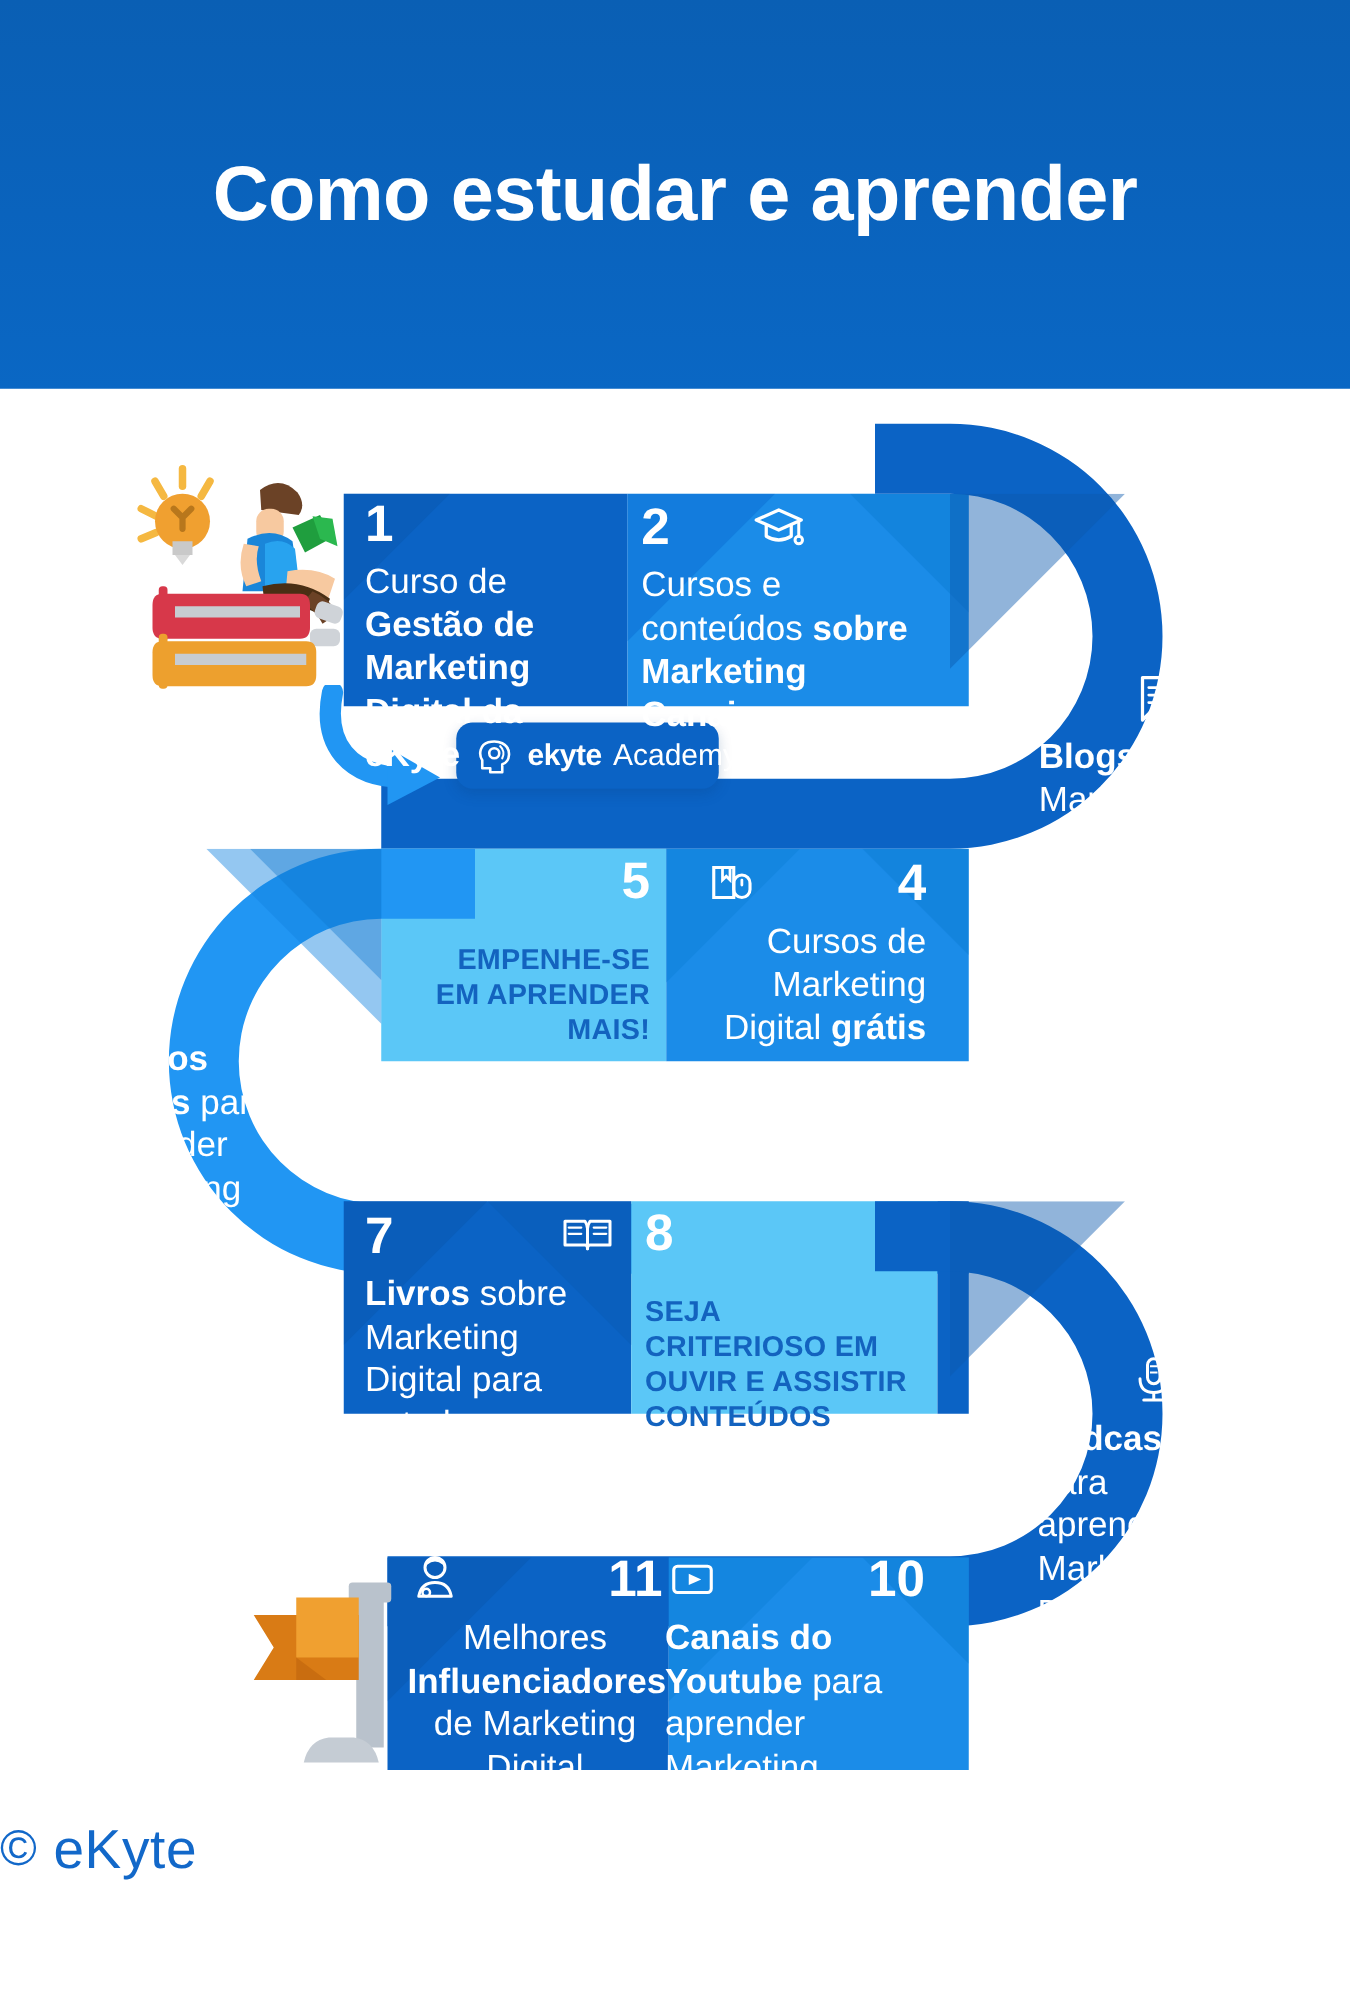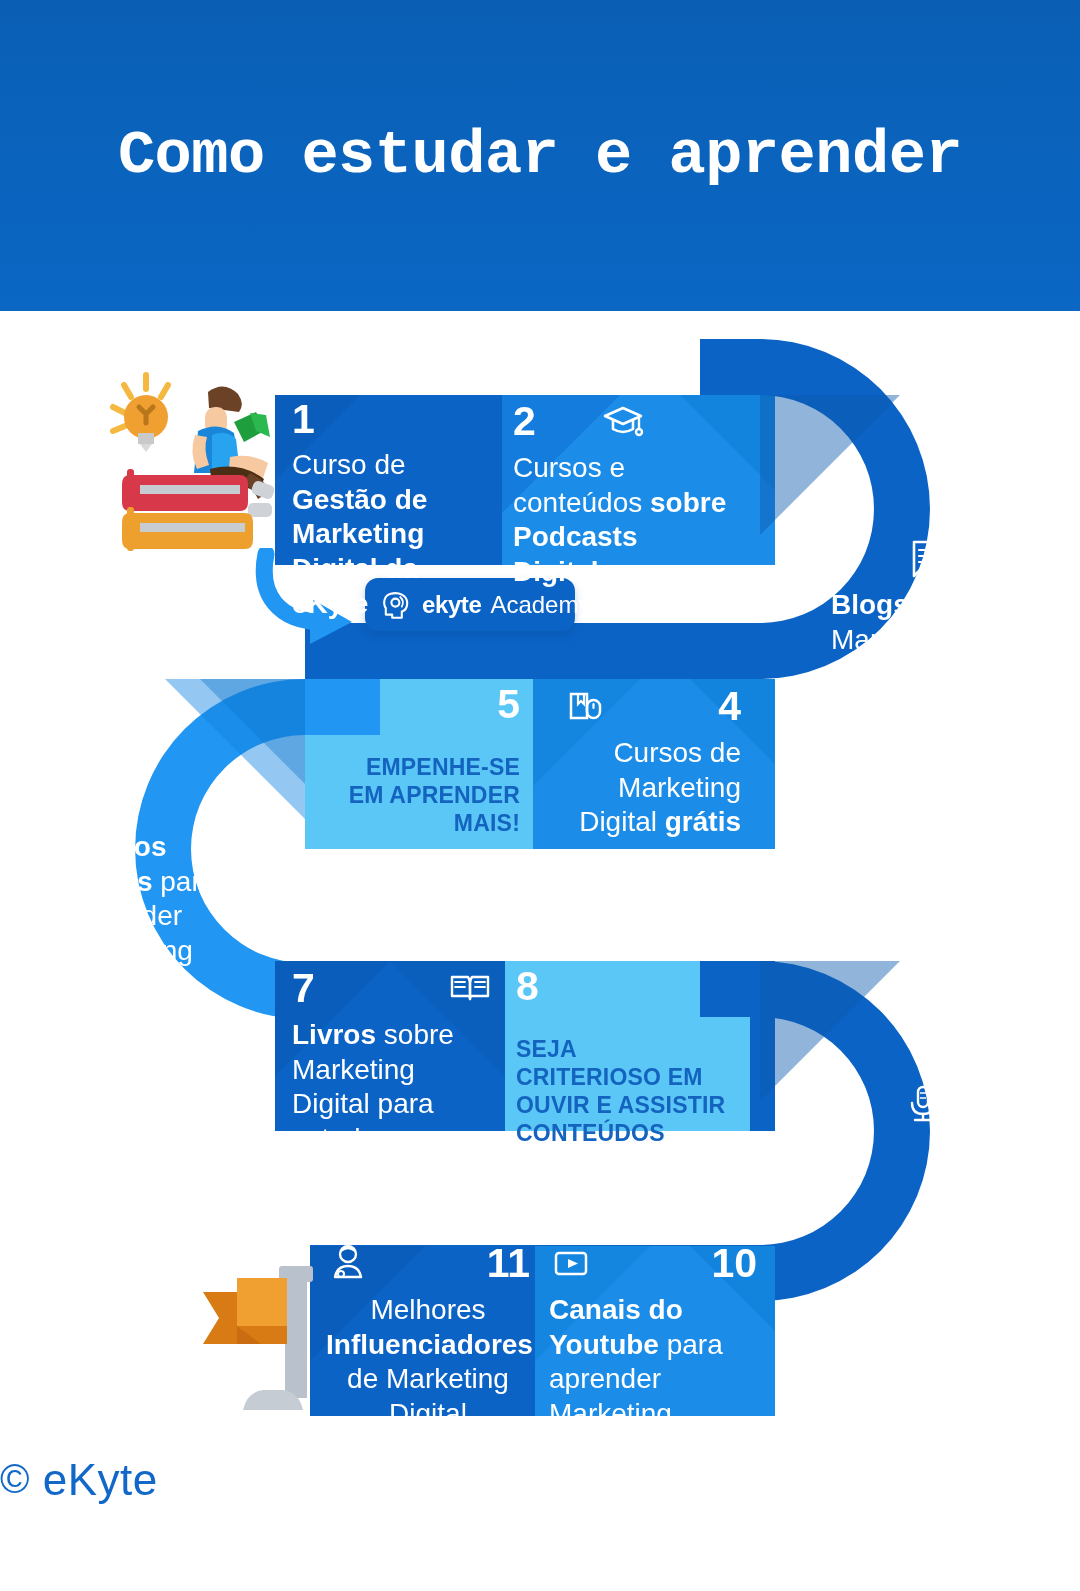--- a/index.html
+++ b/index.html
@@ -5,21 +5,21 @@
   html,body{margin:0;padding:0;}
   body{
     width:1080px;height:1591px;background:#ffffff;
     font-family:"Liberation Sans","DejaVu Sans",sans-serif;
     overflow:hidden;position:relative;
   }
   
   .header{
     position:absolute;left:0;top:0;width:1080px;height:311px;
     background:linear-gradient(180deg,#0a5fb4 0%,#0a63bd 55%,#0a67c4 100%);
-    display:flex;flex-direction:column;align-items:center;justify-content:center;font-family:Liberation Mono, monospace;
+    display:flex;flex-direction:column;align-items:center;justify-content:center;
   }
   .header .l1{
     color:#ffffff;font-size:62px;font-weight:700;letter-spacing:-0.5px;
     line-height:1.05;text-align:center;
   }
   .header .l2{
     color:#ffffff;font-size:60px;font-weight:400;line-height:1.1;text-align:center;
     margin-top:6px;
   }
   
@@ -44,21 +44,21 @@
   
   #s1{left:292px;top:399px;width:200px;}
   #s2{left:513px;top:399px;width:215px;}
   #s3{left:831px;top:536px;width:150px;}
   #s4{left:565px;top:684px;width:176px;text-align:right;}
   #s5{left:336px;top:684px;width:184px;text-align:right;}
   #s6{left:70px;top:778px;width:165px;}
   #s7{left:292px;top:966px;width:200px;}
   #s8{left:516px;top:966px;width:210px;}
   #s9{left:830px;top:1082px;width:150px;}
-  #s10{left:549px;top:1241px;width:208px;}
+  #s10{left:532px;top:1241px;width:208px;}
   #s11{left:326px;top:1241px;width:204px;text-align:center;}
   
   .pill{
     position:absolute;left:365px;top:578px;width:210px;height:53px;
     background:#0b63c5;border-radius:13px;display:flex;align-items:center;
     gap:9px;padding:0 16px;box-sizing:border-box;
     box-shadow:0 4px 10px rgba(10,60,120,.22);
   }
   .pill .pw{color:#fff;font-size:24px;font-weight:700;letter-spacing:-0.4px;}
   .pill .pa{color:#fff;font-size:24px;font-weight:400;}
@@ -229,21 +229,21 @@
     <span class="num">2</span>
     <span class="ico" style="margin-left:55px;">
       <svg viewBox="0 0 44 44">
           <path d="M4,17 L22,9 L40,17 L22,25 Z" fill="none" stroke="#fff" stroke-width="2.6" stroke-linejoin="round"></path>
           <path d="M12,21 v9 q10,6 20,0 v-9" fill="none" stroke="#fff" stroke-width="2.6" stroke-linejoin="round"></path>
           <path d="M38,18 v12" stroke="#fff" stroke-width="2.4" stroke-linecap="round"></path>
           <circle cx="38" cy="33" r="3" fill="none" stroke="#fff" stroke-width="2.4"></circle>
         </svg>
     </span>
   </div>
-  <span class="body">Cursos e conteúdos <b>sobre Podcasts Digital</b></span>
+  <span class="body">Cursos e conteúdos <b>sobre Marketing Canais</b></span>
 </div>
 
 <div class="step dark" id="s3">
   <div class="hdr">
     <span class="num">3</span>
     <span class="ico" style="margin-left:38px;">
       <svg viewBox="0 0 44 44">
           <path d="M12,6 h22 v26 h-14 l-8,8 z" fill="none" stroke="#fff" stroke-width="2.6" stroke-linejoin="round"></path>
           <path d="M17,14 h12 M17,20 h12 M17,26 h8" stroke="#fff" stroke-width="2.2" stroke-linecap="round"></path>
         </svg>
@@ -311,20 +311,21 @@
     <span class="num">9</span>
     <span class="ico" style="margin-left:38px;">
       <svg viewBox="0 0 44 44">
           <rect x="17" y="5" width="10" height="20" rx="5" fill="none" stroke="#fff" stroke-width="2.4"></rect>
           <path d="M11,21 q0,11 11,11 q11,0 11,-11" fill="none" stroke="#fff" stroke-width="2.4" stroke-linecap="round"></path>
           <path d="M22,32 v5 M14,38 h16" stroke="#fff" stroke-width="2.4" stroke-linecap="round"></path>
           <path d="M19,11 h6 M19,16 h6" stroke="#fff" stroke-width="1.7"></path>
         </svg>
     </span>
   </div>
+  <span class="body"><b>Podcasts</b> para aprender Marketing Digital</span>
 </div>
 
 <div class="step dark" id="s10">
   <div class="hdr" style="justify-content:space-between;">
     <span class="ico">
       <svg viewBox="0 0 44 44">
           <rect x="7" y="12" width="30" height="21" rx="3" fill="none" stroke="#fff" stroke-width="2.5"></rect>
           <polygon points="19,18 29,22.5 19,27" fill="#fff"></polygon>
         </svg>
     </span>

